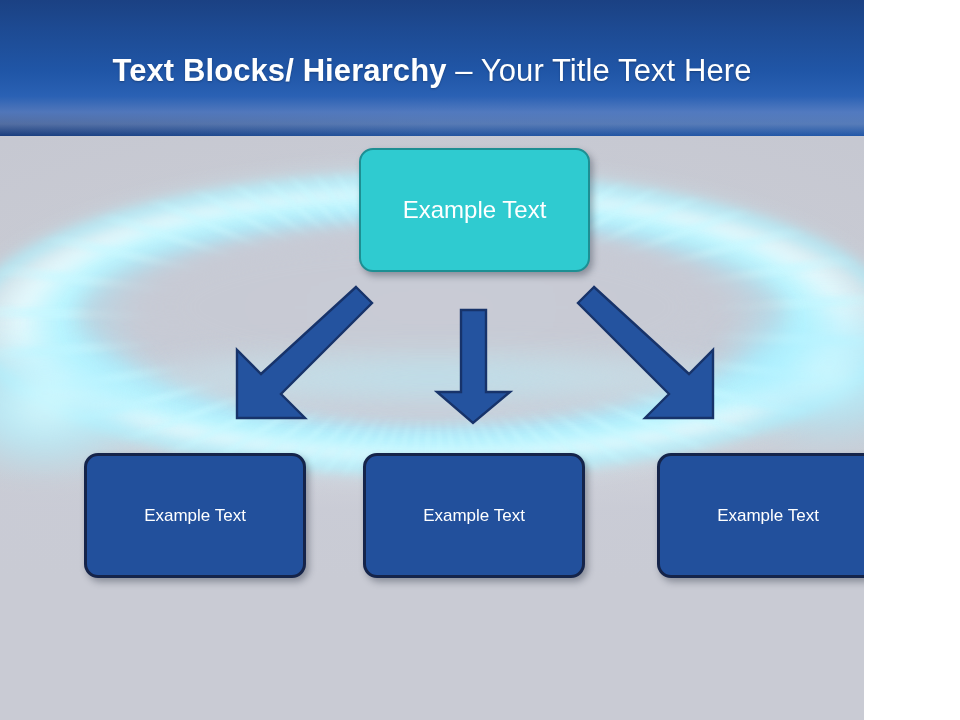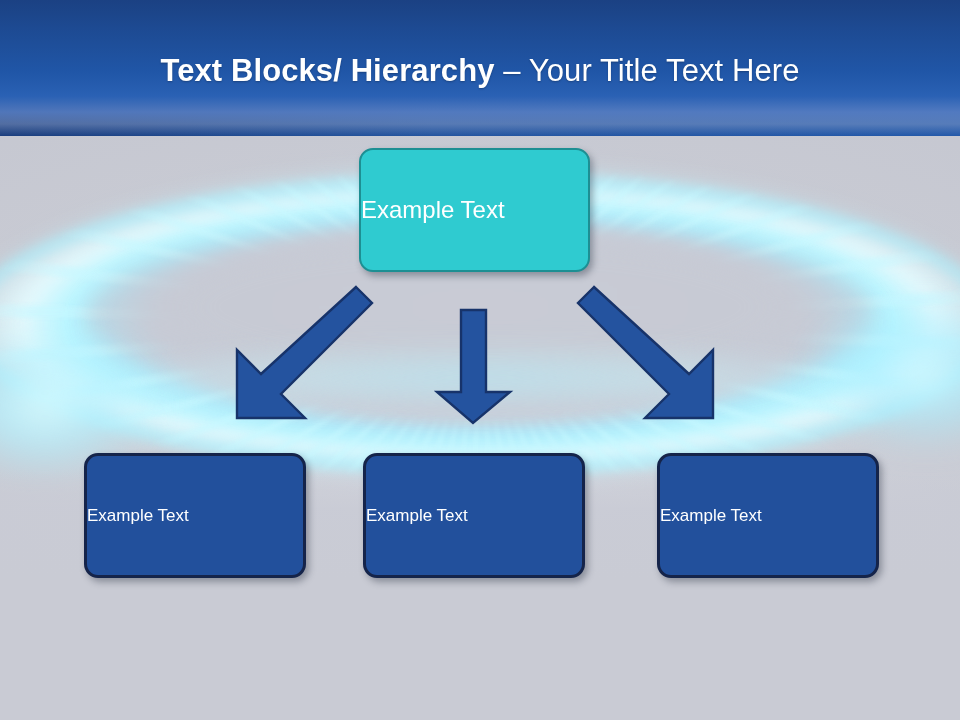--- a/index.html
+++ b/index.html
@@ -7,21 +7,21 @@
     margin: 0;
     padding: 0;
     background: #ffffff;
   }
   body {
     font-family: "Liberation Sans", sans-serif;
   }
 
   #slide {
     position: relative;
-    width: 960px;
+    width: 864px;
     height: 720px;
     overflow: hidden;
     background: #c9cbd4;
   }
 
   
   .bg-layer {
     position: absolute;
     inset: 0;
     overflow: hidden;
@@ -195,21 +195,21 @@
   }
   .title .t-bold { font-weight: bold; }
   .title .t-light { font-weight: normal; }
 
   
   .node {
     position: absolute;
     box-sizing: border-box;
     display: flex;
     align-items: center;
-    justify-content: flex-start;
+    justify-content: center;
     border-radius: 14px;
     color: #ffffff;
     text-align: center;
   }
 
   .node-top {
     left: 359px;
     top: 148px;
     width: 231px;
     height: 124px;

